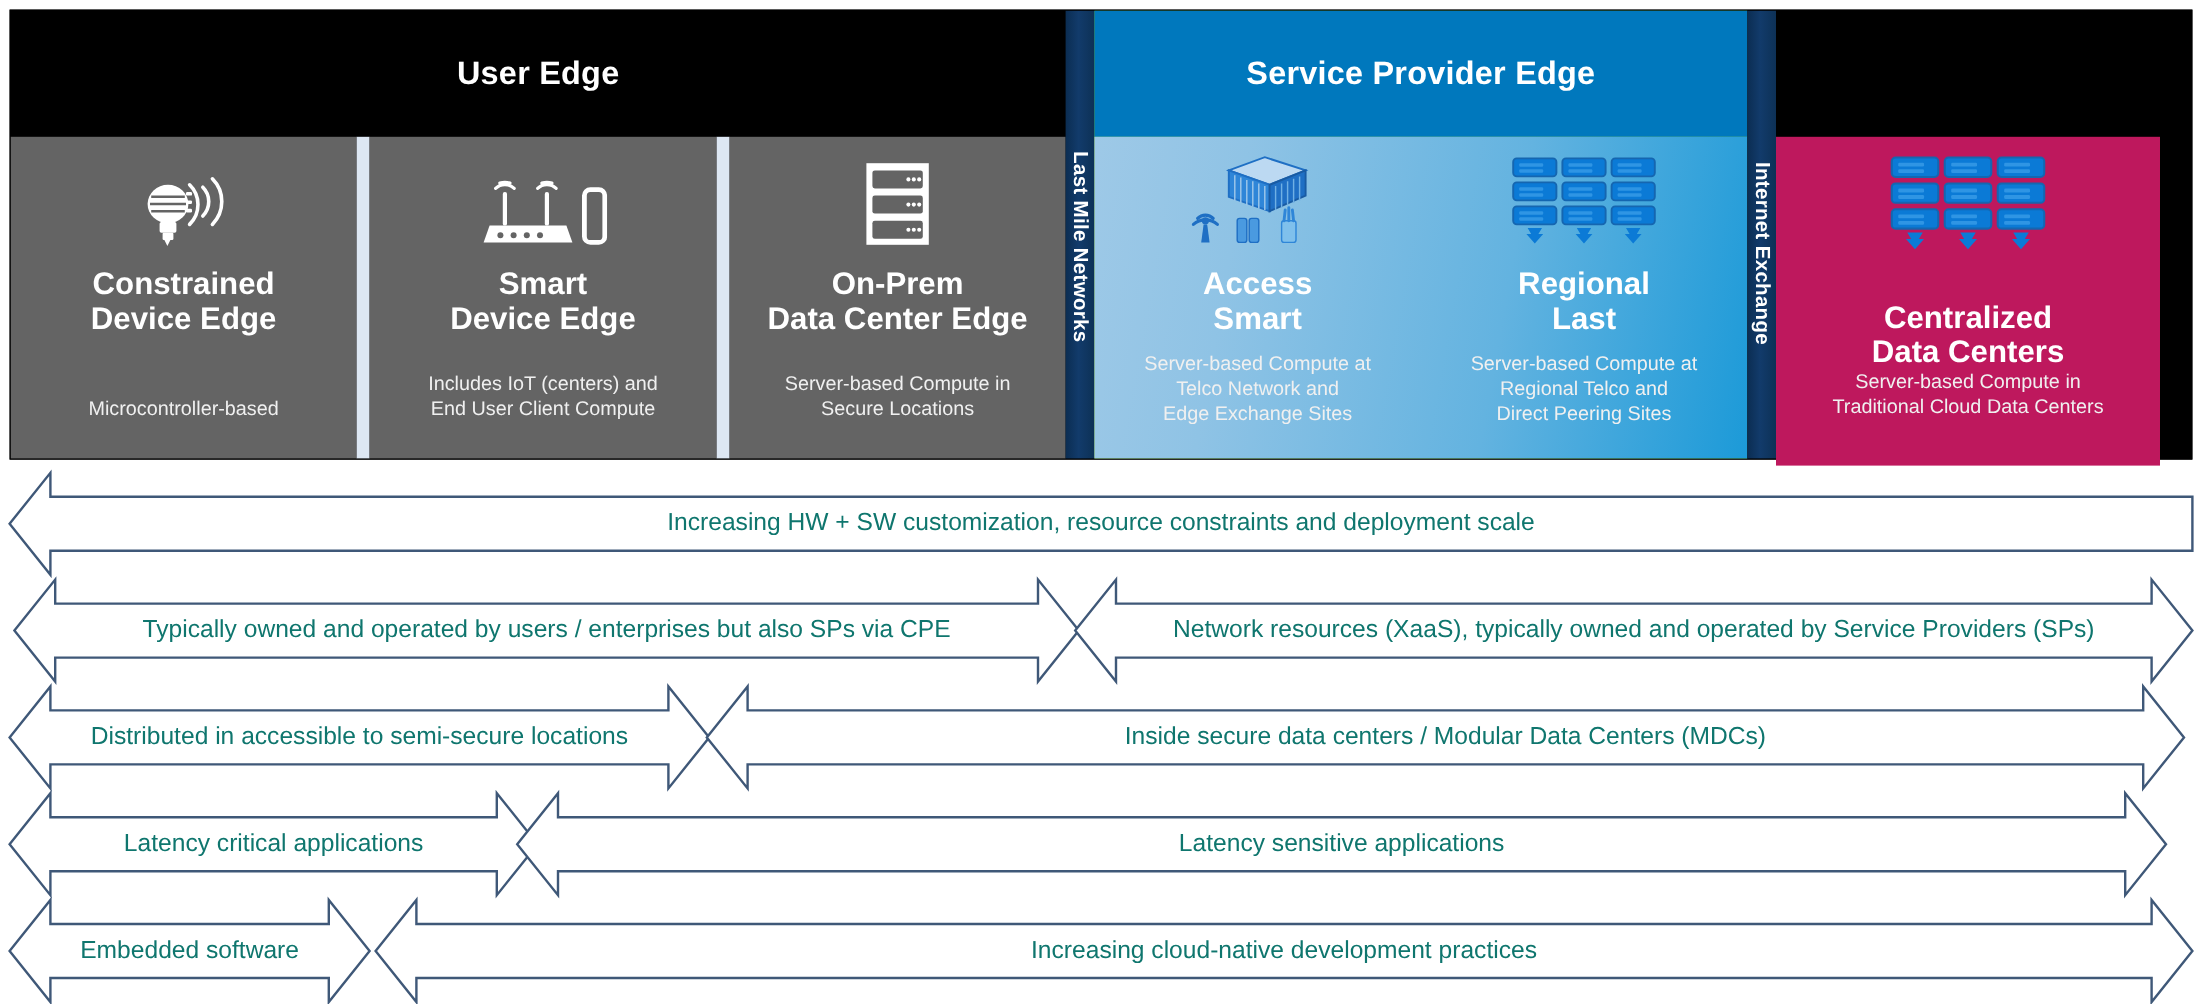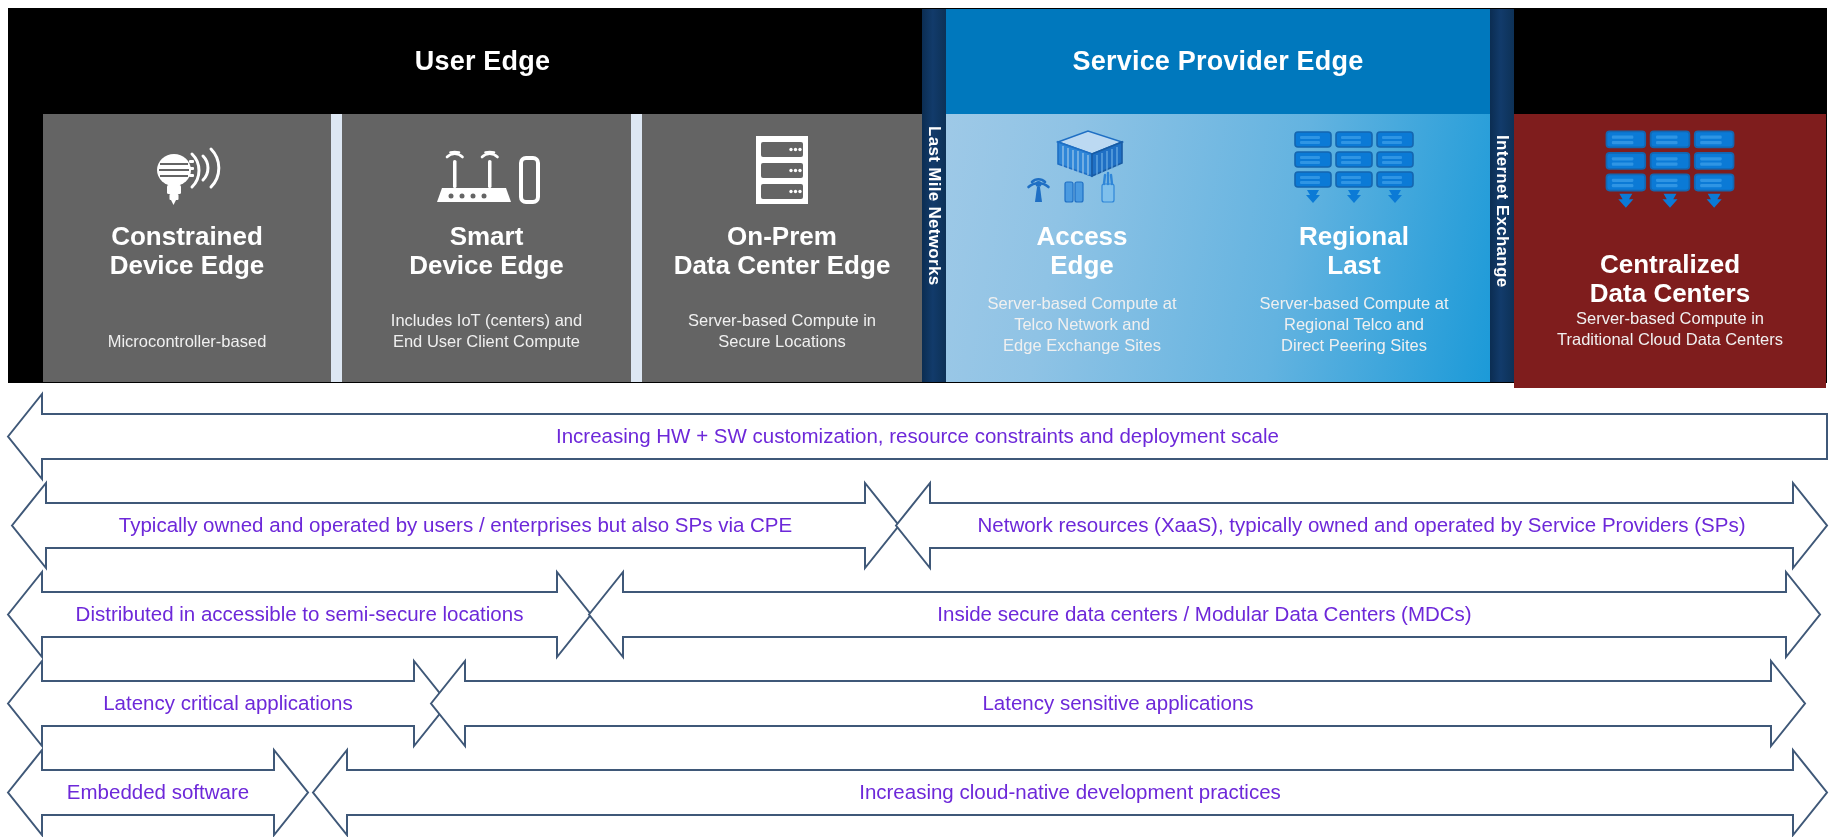--- a/index.html
+++ b/index.html
@@ -8,42 +8,42 @@
     font-family:"Liberation Sans", sans-serif;
     width:1835px;height:837px;overflow:hidden;
     -webkit-font-smoothing:antialiased;
   }
   .page{position:relative;width:1835px;height:837px;}
 
   
   .panel{
     position:absolute;left:8px;top:8px;width:1819px;height:375px;
     background:#000;border:1px solid #000;
-    box-sizing:border-box;display:flex;padding-left:34px;
+    box-sizing:border-box;display:flex;
   }
 
   
   .group{position:relative;height:100%;display:flex;flex-direction:column;}
   .group-hdr{
     height:105px;display:flex;align-items:center;justify-content:center;
     color:#fff;font-weight:bold;font-size:27px;letter-spacing:.2px;
     flex:0 0 auto;
   }
   .group-body{flex:1 1 auto;display:flex;}
 
   .ue{width:879px;background:#000;}
   .ue .group-hdr{background:#000;}
   .spe{width:544px;background:#84cc16;}
   .spe .group-hdr{background:#0078bd;}
   .spe .group-body{
     background:linear-gradient(100deg,#9ec9e7 0%,#8fc3e5 22%,#63b3e0 62%,#1c9ad8 100%);
   }
   .cdc{width:320px;background:#000;}
   .cdc .group-hdr{background:#000;}
-  .cdc .group-body{background:#7f1d1d;}
+  .cdc .group-body{background:#be185d;}
 
   
   .vband{
     width:24px;height:100%;flex:0 0 24px;
     background:linear-gradient(90deg,#0b2d52 0%,#123b6b 45%,#0d3156 100%);
     display:flex;align-items:center;justify-content:center;position:relative;
   }
   .vband span{
     color:#fff;font-weight:bold;font-size:17px;white-space:nowrap;
     writing-mode:vertical-rl;text-orientation:mixed;letter-spacing:.3px;
@@ -79,21 +79,21 @@
   .cdc .col-sub{margin-bottom:38px;}
 
   
   .arrows{position:absolute;left:0;top:392px;width:1835px;height:445px;}
   .arrow-row{position:relative;width:1835px;height:89px;}
   .arrow{position:absolute;top:0;height:89px;}
   .arrow svg{display:block;width:100%;height:100%;overflow:visible;}
   .arrow .lbl{
     position:absolute;left:0;right:0;top:0;bottom:0;
     display:flex;align-items:center;justify-content:center;
-    font-size:20.5px;color:#6d28d9;padding:0 40px;box-sizing:border-box;
+    font-size:20.5px;color:#0f766e;padding:0 40px;box-sizing:border-box;
     text-align:center;line-height:1.1;
   }
 </style>
 </head>
 <body>
 
 <div class="page">
 
   <div class="panel">
 
@@ -231,21 +231,21 @@
                 <rect x="43" y="60" width="8" height="20" rx="2"></rect>
                 <rect x="53" y="60" width="8" height="20" rx="2"></rect>
               </g>
               <g fill="#7fc0ec" stroke="#2f86d8" stroke-width="1.2">
                 <rect x="80" y="62" width="12" height="18" rx="2"></rect>
                 <path d="M82 62l1-9M86 62v-11M90 62l-1-9" stroke-width="2.4" stroke-linecap="round"></path>
               </g>
             </svg>
           </div>
           <div class="col-title">Access
-Edge</div>
+Smart</div>
           <div class="col-sub">Server-based Compute at
 Telco Network and
 Edge Exchange Sites</div>
         </div>
 
         <div class="col" style="width:272px">
           <div class="icon-slot">
             <svg width="122" height="78" viewBox="0 0 122 78" fill="none">
               <g stroke="#1566b0" stroke-width="1.6" fill="#0b7ad6">
                 <rect x="2" y="4" width="36" height="15" rx="3"></rect>

